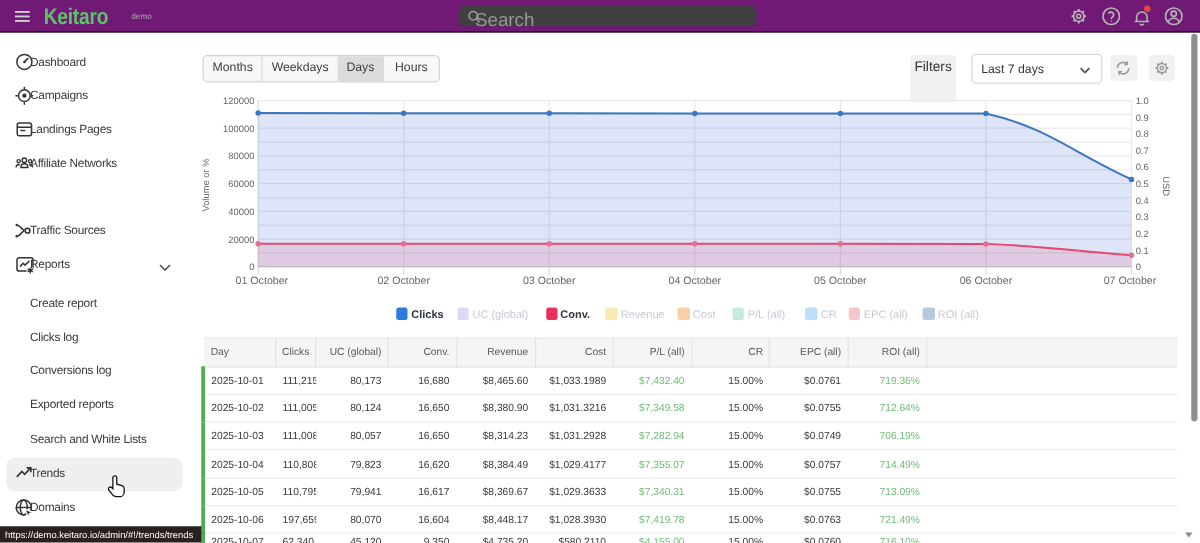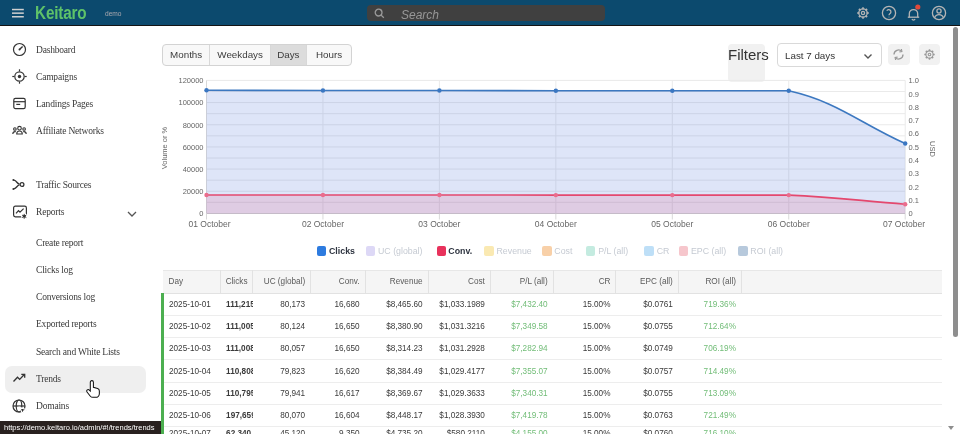--- a/index.html
+++ b/index.html
@@ -1,62 +1,62 @@
 <!DOCTYPE html>
 <html><head>
 <meta charset="utf-8">
 <style>
 * { margin:0; padding:0; box-sizing:border-box; }
 html,body { width:960px; height:434px; overflow:hidden; background:#fff;
   font-family:"Liberation Sans", sans-serif; }
 #topbar { position:absolute; left:0; top:0; width:960px; height:26px;
-  background:#0c4a6e; border-bottom:1px solid #141414; }
+  background:#701a75; border-bottom:1px solid #141414; }
 #logo { position:absolute; left:35px; top:2.5px; font-size:18px; font-weight:bold;
   color:#5ec269; letter-spacing:-0.2px; transform:scaleX(0.85); transform-origin:0 0; }
 #demo { position:absolute; left:105px; top:9.5px; font-size:6.6px; color:#aaa8ae; }
 #search { position:absolute; left:367px; top:5px; width:238px; height:16px;
   background:#404040; border-radius:4px; }
-#search span { position:absolute; left:34px; top:3px; font-size:12px; color:#979797;font-style:italic; }
+#search span { position:absolute; left:13px; top:3px; font-size:15px; color:#979797; }
 #sidebar { position:absolute; left:0; top:27px; width:160px; height:394px; background:#fff; }
 .mi { position:absolute; left:0; width:160px; height:27px; font-size:9.5px; letter-spacing:-0.2px; color:#3a3a3a; }
-.mi .t { position:absolute; left:36px; top:50%; transform:translateY(-50%); white-space:nowrap;font-family:Liberation Serif, serif; }
+.mi .t { position:absolute; left:24px; top:50%; transform:translateY(-50%); white-space:nowrap; }
 .mi svg.ic { position:absolute; left:12px; top:50%; margin-top:-7.5px; }
 #trends-hl { position:absolute; left:5px; top:339px; width:141px; height:26.5px;
   background:#efefef; border-radius:7px; }
 #tooltip { position:absolute; left:0; top:421px; width:163.5px; height:13px;
   background:#29211f; color:#fff; font-size:7.5px; line-height:13px; padding-left:4px;
   white-space:nowrap; overflow:hidden; }
 #tabs { position:absolute; left:162px; top:44px; height:21.5px; display:flex;
   border:1px solid #d3d3d3; border-radius:4px; overflow:hidden; background:#f8f8f8; }
 #tabs .tab { font-size:9.8px; color:#3c3c3c; line-height:19.5px; text-align:center;
   border-right:1px solid #d8d8d8; }
 #tabs .tab:last-child { border-right:none; }
 #tabs .sel { background:#dcdcdc; }
 .btn { position:absolute; background:#f1f1f1; border-radius:4px; }
-#filters { left:728px; top:44px; width:37px; height:38px; font-size:15px; color:#333;
+#filters { left:728px; top:44px; width:37px; height:38px; font-size:11px; color:#333;
   text-align:center; line-height:21px; }
 #dd { position:absolute; left:777px; top:42.5px; width:105px; height:24.5px;
   background:#fff; border:1px solid #d9d9d9; border-radius:4px; }
 #dd span { position:absolute; left:7px; top:6px; font-size:9.8px; color:#333; }
 #btn-r { left:888px; top:44px; width:21.5px; height:21px; }
 #btn-g { left:918.5px; top:44px; width:21px; height:21px; }
 #legend .sq { position:absolute; top:246.2px; width:9.5px; height:9.5px; border-radius:2px; }
 #legend .lt { position:absolute; top:246.5px; font-size:8.8px; line-height:9.5px; color:#c5cad2; white-space:nowrap; }
 #legend .on { color:#2e3440; font-weight:bold; }
 #tablewrap { position:absolute; left:161px; top:270px; width:780px; }
 table { border-collapse:collapse; table-layout:fixed; width:780px; }
 th { background:#f5f5f5; height:22.5px; font-size:8.2px; font-weight:normal; color:#5a5a5a;
   border-right:1px solid #e2e2e2; border-top:1px solid #e7e7e7; border-bottom:1px solid #e2e2e2;
   text-align:right; padding:0 5px 0 0; white-space:nowrap; overflow:hidden; }
 th.day { text-align:left; padding-left:6px; }
 th:last-child { border-right:none; }
 td { height:22.3px; font-size:8.2px; color:#3a3a3a; text-align:right;
   padding:0 5.5px 0 0; border-bottom:1px solid #ededed; white-space:nowrap; overflow:hidden; }
 td.day { text-align:left; padding-left:5px; border-left:3px solid #4caf50; }
-td.clk { text-align:left; padding-left:6px; padding-right:4px;font-weight:bold; }
+td.clk { text-align:left; padding-left:6px; padding-right:4px; }
 td.grn { color:#72bd78; }
 tr.r7 td { padding-bottom:8px; }
 #sb-track { position:absolute; left:951px; top:27px; width:9px; height:407px; background:#fff; }
 #sb-thumb { position:absolute; left:953px; top:26.5px; width:4.5px; height:310px;
   background:#8e8e8e; border-radius:3px; }
 #sb-arrow { position:absolute; left:948px; top:425.5px; width:0; height:0;
   border-left:3.5px solid transparent; border-right:3.5px solid transparent;
   border-top:4.5px solid #8e8e8e; }
 </style>
 </head>

